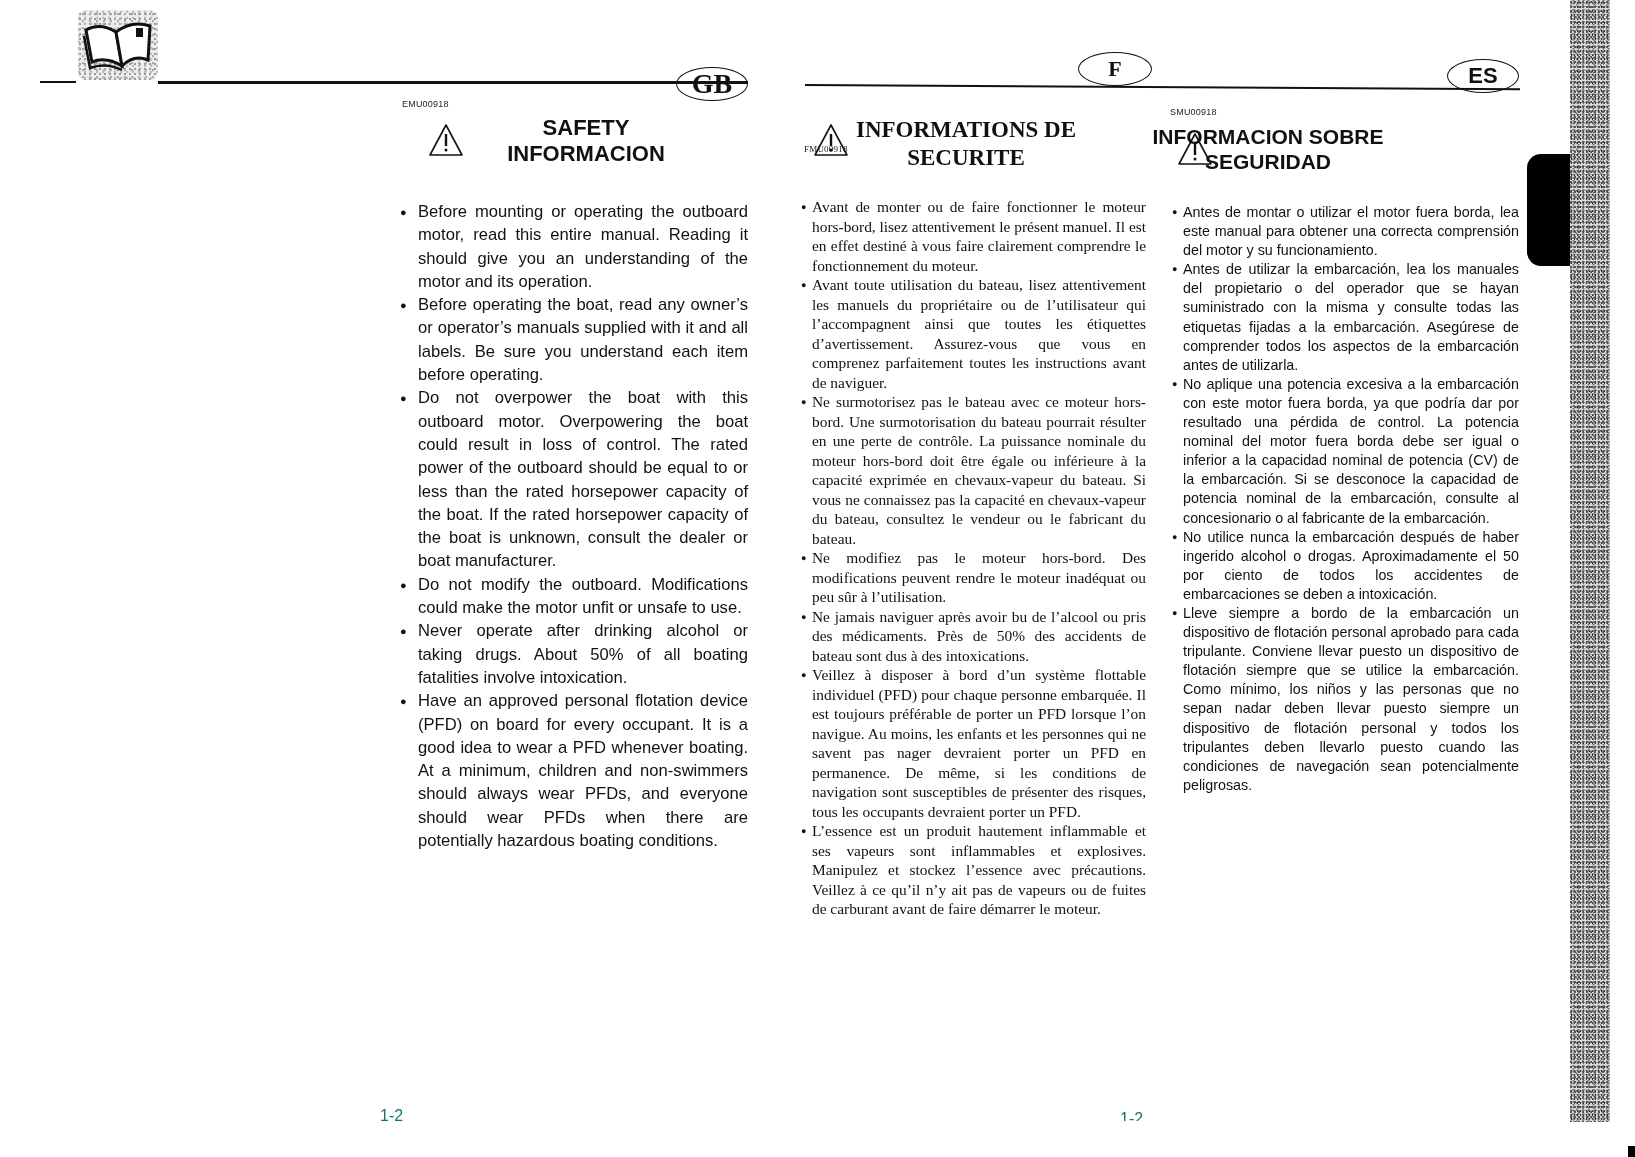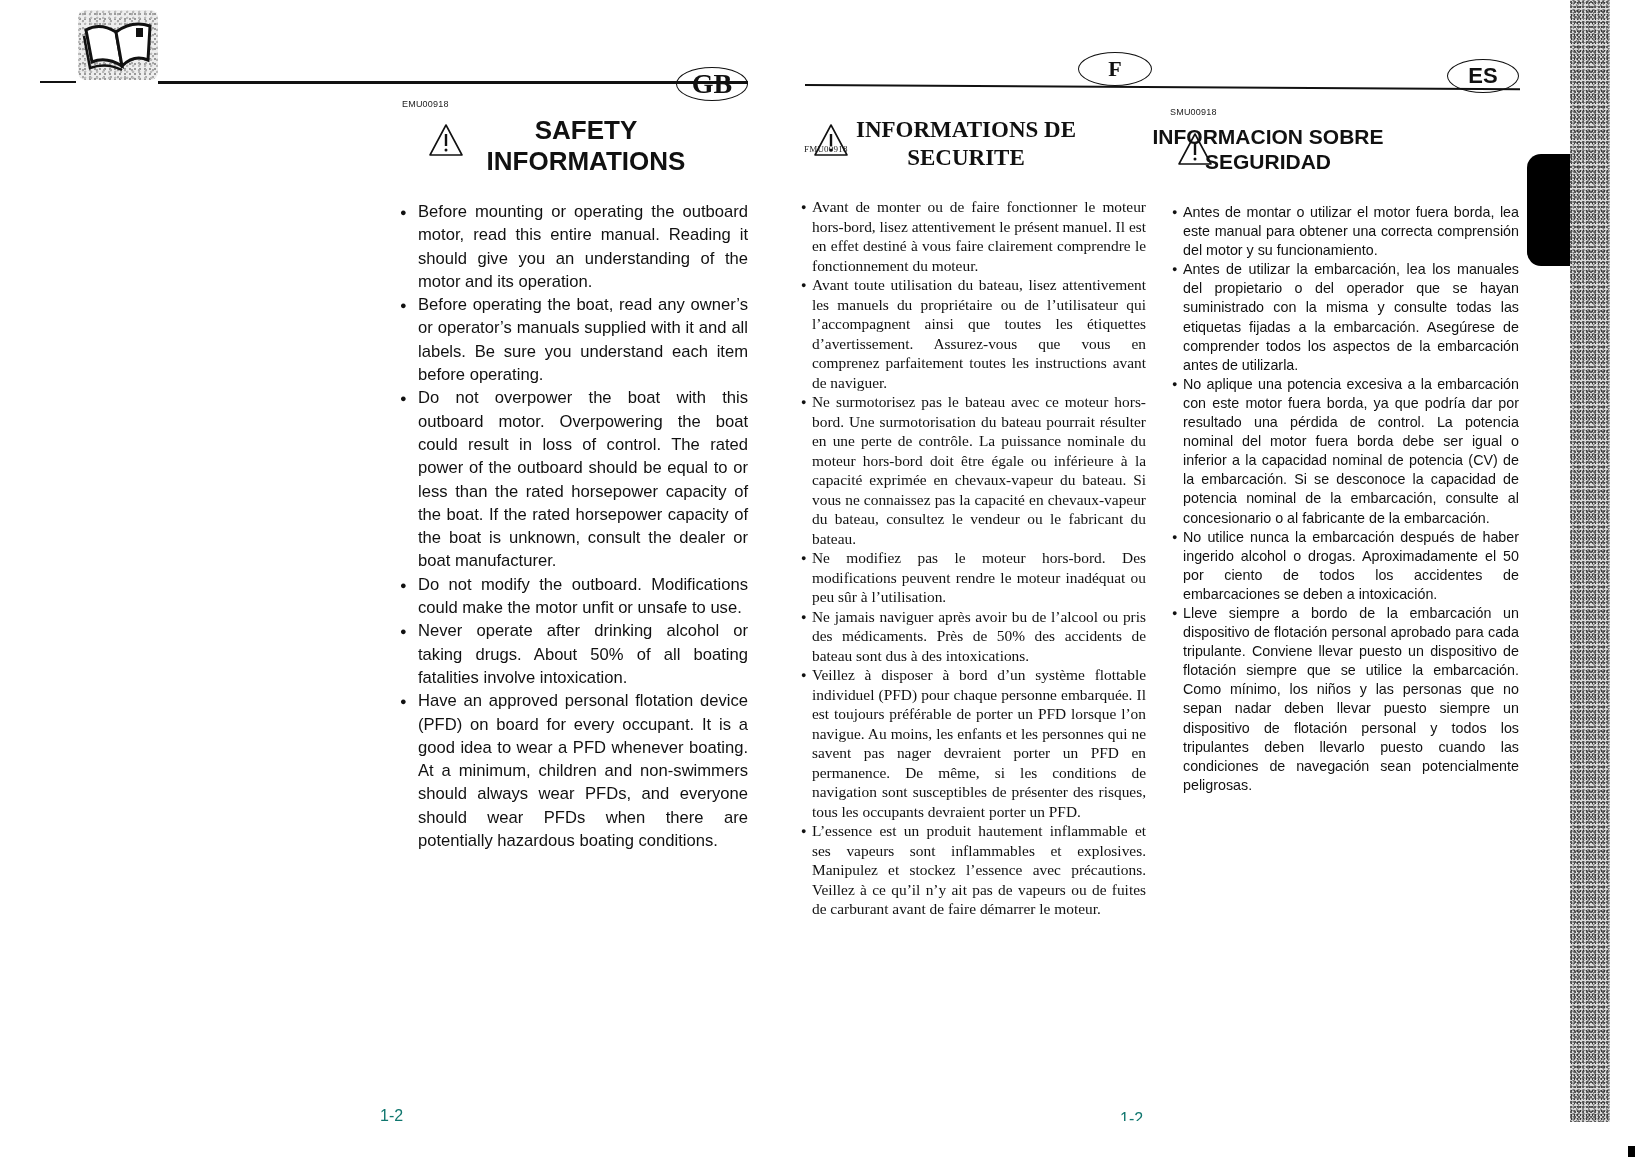--- a/index.html
+++ b/index.html
@@ -43,21 +43,21 @@
   .code-gb { left: 402px; top: 99px; font-family: "Liberation Sans", sans-serif; }
   .code-f  { left: 804px; top: 100px; font-family: "Liberation Serif", serif; margin-top: 44px; }
   .code-es { left: 1170px; top: 107px; font-family: "Liberation Sans", sans-serif; }
 
   
   .warn-icon { width: 36px; height: 36px; }
   .warn-icon svg { width: 36px; height: 36px; display: block; }
 
   
   .title { text-align: center; font-weight: bold; line-height: 1.2; }
-  .title-gb { left: 486px; top: 115px; width: 200px; font-family: "Liberation Sans", sans-serif; font-size: 26px; text-align: center; }
+  .title-gb { left: 486px; top: 115px; width: 200px; font-family: "Liberation Sans", sans-serif; font-size: 22px; text-align: center; }
   .title-f  { left: 856px; top: 116px; width: 220px; font-family: "Liberation Serif", serif; font-size: 23px; }
   .title-es { left: 1148px; top: 124px; width: 240px; font-family: "Liberation Sans", sans-serif; font-size: 21px; }
 
   
   .col { list-style: none; margin: 0; padding: 0; text-align: justify; }
   .col li { position: relative; }
   .col li::before { content: "\25CF"; position: absolute; }
   .col-gb {
     left: 404px; top: 200px; width: 344px;
     font-family: "Liberation Sans", sans-serif; font-size: 16.6px; line-height: 23.3px;
@@ -122,21 +122,21 @@
 <div class="abs code code-gb">EMU00918</div>
 <div class="abs warn-icon" style="left:428px; top:122px;">
   <svg viewBox="0 0 36 36">
       <path d="M18 3 L34 33 L2 33 Z" fill="none" stroke="#111" stroke-width="1.6" stroke-linejoin="round"></path>
       <rect x="16.8" y="12" width="2.4" height="12" fill="#111"></rect>
       <circle cx="18" cy="28" r="1.5" fill="#111"></circle>
     </svg>
 </div>
 <div class="abs title title-gb">
   <div>SAFETY</div>
-  <div>INFORMATIONS</div>
+  <div>INFORMACION</div>
 </div>
 <ul class="abs col col-gb">
   <li>Before mounting or operating the outboard motor, read this entire manual. Reading it should give you an understanding of the motor and its operation.</li>
   <li>Before operating the boat, read any owner’s or operator’s manuals supplied with it and all labels. Be sure you understand each item before operating.</li>
   <li>Do not overpower the boat with this outboard motor. Overpowering the boat could result in loss of control. The rated power of the outboard should be equal to or less than the rated horsepower capacity of the boat. If the rated horsepower capacity of the boat is unknown, consult the dealer or boat manufacturer.</li>
   <li>Do not modify the outboard. Modifications could make the motor unfit or unsafe to use.</li>
   <li>Never operate after drinking alcohol or taking drugs. About 50% of all boating fatalities involve intoxication.</li>
   <li>Have an approved personal flotation device (PFD) on board for every occupant. It is a good idea to wear a PFD whenever boating. At a minimum, children and non-swimmers should always wear PFDs, and everyone should wear PFDs when there are potentially hazardous boating conditions.</li>
 </ul>
 <div class="abs pagenum pn-left">1-2</div>

